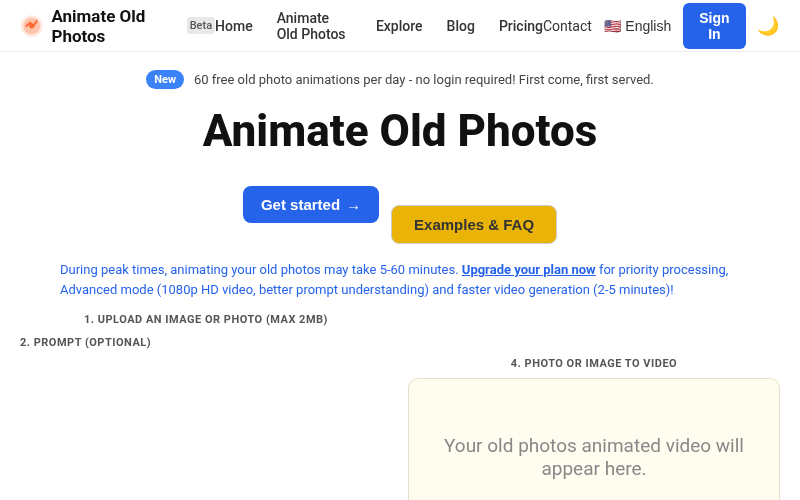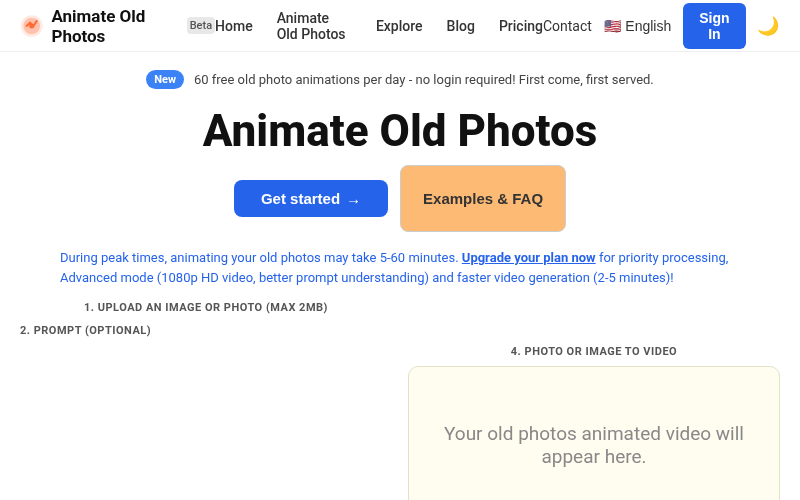--- a/index.html
+++ b/index.html
@@ -143,37 +143,38 @@
       align-items: center;
       justify-content: center;
       gap: 12px;
       margin-bottom: 16px;
     }
     .get-started-btn {
       background: #2563eb;
       color: #fff;
       border: none;
       border-radius: 8px;
-      padding: 10px 27px;
+      padding: 10px 18px;
       font-size: 15px;
       font-weight: 600;
       cursor: pointer;
       display: flex;
       align-items: center;
       gap: 6px;
     }
     .examples-btn {
-      background: #fdba74;
+      background: #eab308;
       color: #333;
       border: 1.5px solid #ccc;
       border-radius: 8px;
-      padding: 24px 22px;
+      padding: 10px 22px;
       font-size: 15px;
       font-weight: 600;
       cursor: pointer;
+      margin-top: 40px;
     }
 
     
     .warning-text {
       font-size: 13px;
       color: #2563eb;
       text-align: left;
       max-width: 680px;
       margin: 0 auto 14px auto;
       line-height: 1.5;

